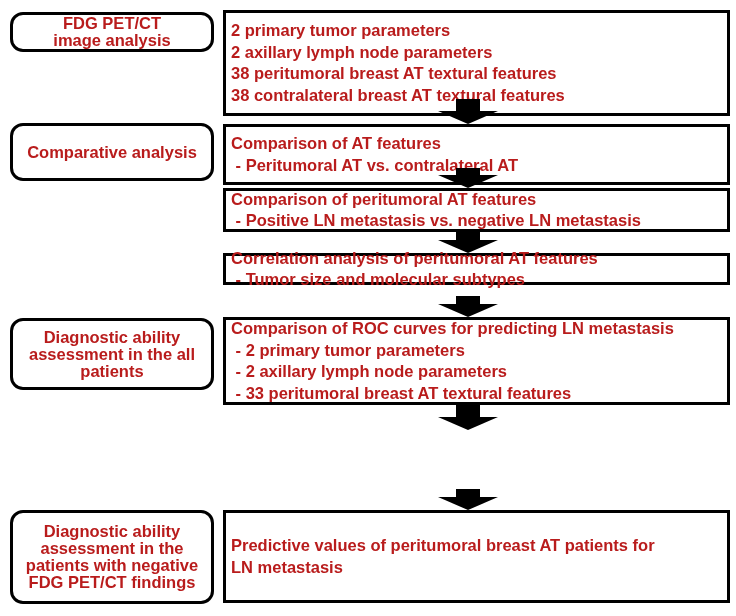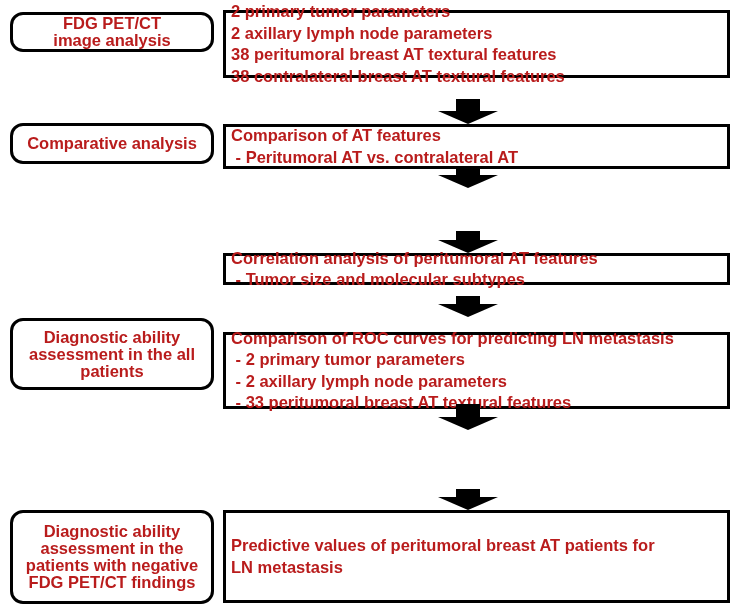--- a/index.html
+++ b/index.html
@@ -62,44 +62,46 @@
   }
 </style>
 </head>
 <body>
 
 <div class="canvas">
 
   <div class="lbox" style="top:12px;height:40px">FDG PET/CT
 image analysis</div>
 
-  <div class="lbox" style="top:123px;height:41px">Comparative analysis</div>
+  <div class="lbox" style="top:123px;height:58px">Comparative analysis</div>
 
   <div class="lbox" style="top:318px;height:72px">Diagnostic ability
 assessment in the all
 patients</div>
 
   <div class="lbox" style="top:510px;height:94px">Diagnostic ability
 assessment in the
 patients with negative
 FDG PET/CT findings</div>
 
-  <div class="rbox" style="top:10px;height:68px">2 primary tumor parameters
+  <div class="rbox" style="top:10px;height:106px">2 primary tumor parameters
 2 axillary lymph node parameters
 38 peritumoral breast AT textural features
 38 contralateral breast AT textural features</div>
 
-  <div class="rbox" style="top:124px;height:45px">Comparison of AT features
+  <div class="rbox" style="top:124px;height:61px">Comparison of AT features
  - Peritumoral AT vs. contralateral AT</div>
 
+  <div class="rbox" style="top:188px;height:44px">Comparison of peritumoral AT features
+ - Positive LN metastasis vs. negative LN metastasis</div>
 
   <div class="rbox" style="top:253px;height:32px">Correlation analysis of peritumoral AT features
  - Tumor size and molecular subtypes</div>
 
-  <div class="rbox" style="top:332px;height:77px">Comparison of ROC curves for predicting LN metastasis
+  <div class="rbox" style="top:317px;height:88px">Comparison of ROC curves for predicting LN metastasis
  - 2 primary tumor parameters
  - 2 axillary lymph node parameters
  - 33 peritumoral breast AT textural features</div>
 
 
   <div class="rbox" style="top:510px;height:93px">Predictive values of peritumoral breast AT patients for
 LN metastasis</div>
 
   <div class="arrow" style="top:99px;height:25px">
     <div class="stem"></div>

